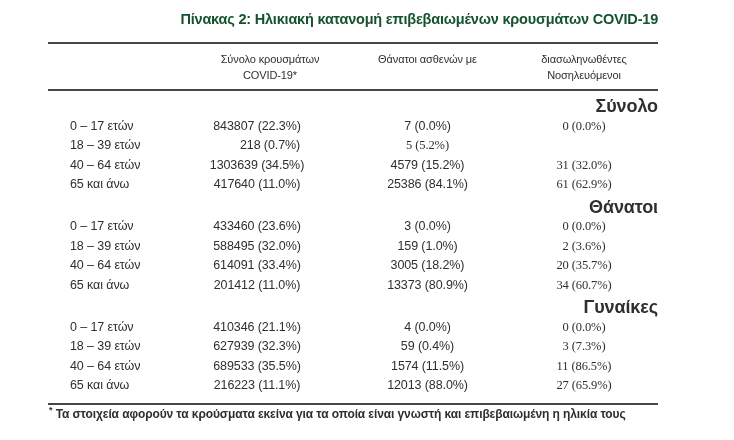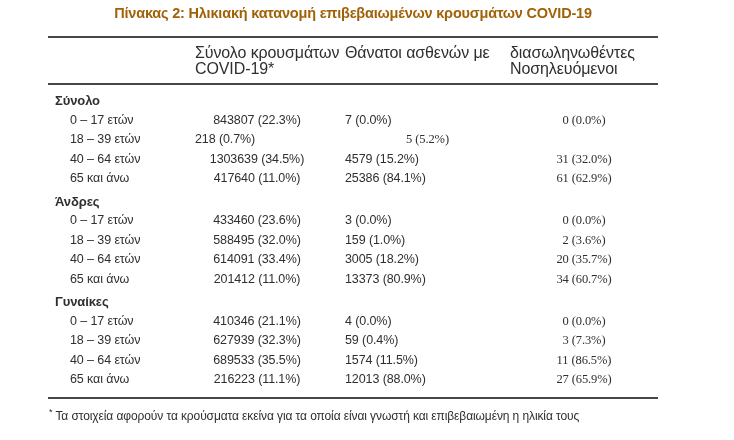--- a/index.html
+++ b/index.html
@@ -7,71 +7,74 @@
     width:734px; height:440px;
     background:#ffffff;
     font-family:"Liberation Sans", sans-serif;
     color:#2f2f2f;
     overflow:hidden;
   }
   .page { position:relative; width:734px; height:440px; }
   .doc { margin-left:48px; width:610px; }
 
   .title {
-    text-align:center;
+    text-align:right;
     font-weight:bold;
     font-size:14.5px;
     line-height:20px;
-    padding-top:3px;
-    color:#a16207;
+    padding-top:9px;
+    color:#14532d;
     letter-spacing:-0.2px;
   }
 
   .rule { height:2px; background:#474747; }
   .rule-top { margin-top:13px; }
 
   .hdr {
     display:grid;
     grid-template-columns:147px 150px 165px 148px;
     padding:7px 0 6px 0;
   }
   .hdr .hc {
-    font-size:16px;
+    text-align:center;
+    font-size:11px;
     line-height:16px;
     letter-spacing:-0.1px;
   }
 
   .tbody { padding:6px 0 7px 0; font-size:12.5px; letter-spacing:-0.1px; }
   .row {
     display:grid;
     grid-template-columns:147px 150px 165px 148px;
     height:19.5px;
     line-height:19.5px;
   }
   .section-name {
     font-weight:bold;
     height:19.5px;
     line-height:19.5px;
     padding-left:7px;
-    font-size:13px;
+    font-size:18px;
+    text-align:right;
   }
   .sec-gap { margin-top:3px; }
 
   .cell { white-space:nowrap; }
   .cell.lbl { padding-left:22px; }
   .cell.c1 { text-align:center; padding-right:26px; }
-  .cell.c2 { }
+  .cell.c2 { text-align:center; }
   .cell.c3 { text-align:center;font-family:Liberation Serif, serif; }
 
   .footnote {
     font-size:12px;
-    padding-top:8px;
+    padding-top:0;
     padding-left:1px;
     letter-spacing:-0.1px;
     white-space:nowrap;
+    font-weight:bold;
   }
   .footnote sup { font-size:9px; }
 </style>
 </head>
 <body>
 
 <div class="page">
   <div class="doc">
 
     <div class="title">Πίνακας 2: Ηλικιακή κατανομή επιβεβαιωμένων κρουσμάτων COVID-19</div>
@@ -115,21 +118,21 @@
         <div class="cell c2">4579 (15.2%)</div>
         <div class="cell c3">31 (32.0%)</div>
       </div>
       <div class="row">
         <div class="cell lbl">65 και άνω</div>
         <div class="cell c1">417640 (11.0%)</div>
         <div class="cell c2">25386 (84.1%)</div>
         <div class="cell c3">61 (62.9%)</div>
       </div>
 
-      <div class="section-name sec-gap">Άνδρες</div>
+      <div class="section-name sec-gap">Θάνατοι</div>
       <div class="row">
         <div class="cell lbl">0 – 17 ετών</div>
         <div class="cell c1">433460 (23.6%)</div>
         <div class="cell c2">3 (0.0%)</div>
         <div class="cell c3">0 (0.0%)</div>
       </div>
       <div class="row">
         <div class="cell lbl">18 – 39 ετών</div>
         <div class="cell c1">588495 (32.0%)</div>
         <div class="cell c2">159 (1.0%)</div>

